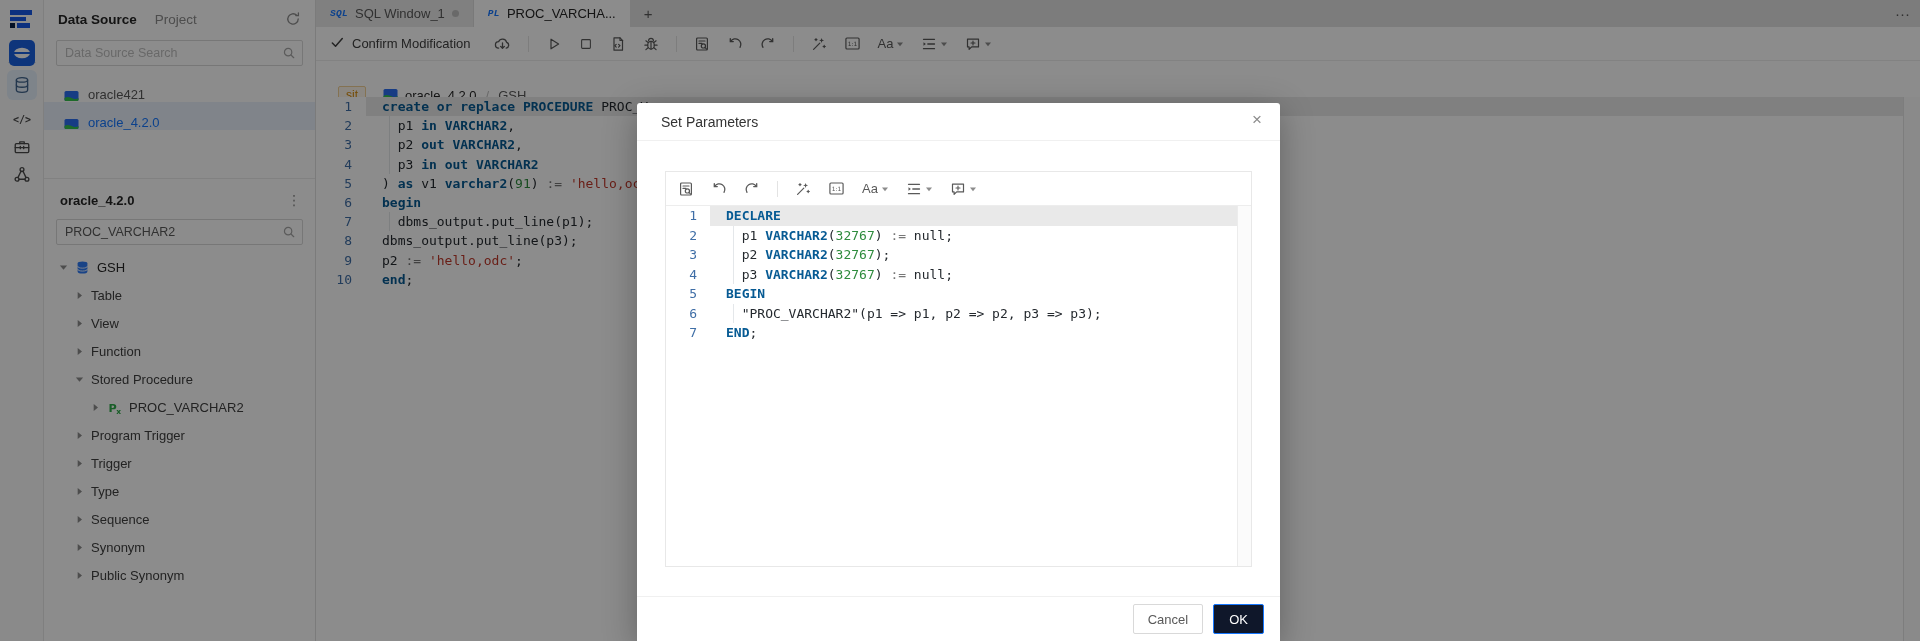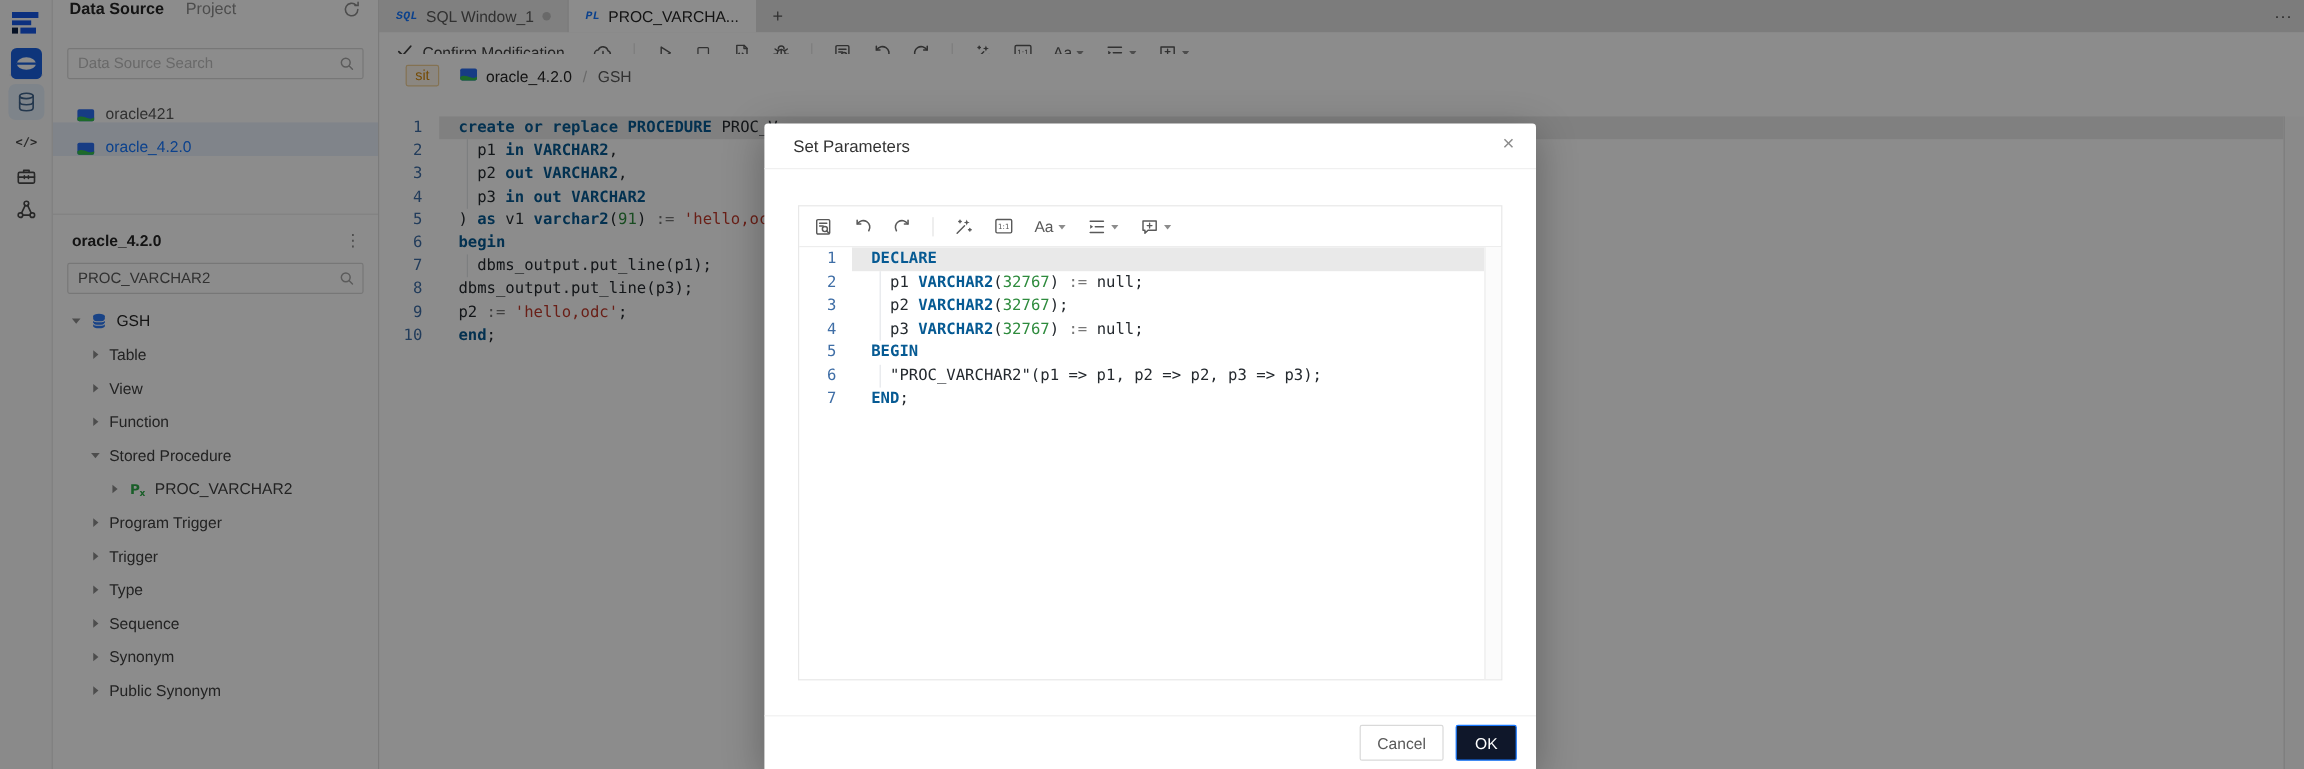--- a/index.html
+++ b/index.html
@@ -13,21 +13,21 @@
   .logo .b1 { position:absolute; left:0; top:0; width:22px; height:4.5px; background:#1658e8; }
   .logo .b2 { position:absolute; left:0; top:6.5px; width:16px; height:4.5px; background:#1658e8; }
   .logo .b3d { position:absolute; left:0; top:13px; width:5px; height:4.5px; background:#0a1f44; }
   .logo .b3 { position:absolute; left:7px; top:13px; width:13px; height:4.5px; background:#1658e8; }
   .rail-item { position:absolute; left:7px; width:30px; height:30px; display:flex; align-items:center; justify-content:center; border-radius:6px; cursor:pointer; }
   .rail-item.active { background:#e6f0fc; }
   .rail-divider { position:absolute; left:8px; top:62px; width:28px; border-top:1px solid #e4e4e4; }
 
   
   .sidebar { position:absolute; left:44px; top:0; width:272px; height:641px; background:#fff; border-right:1px solid #e0e0e0; z-index:1; }
-  .sb-header { display:flex; height:38px; padding:0 14px; gap:18px; }
+  .sb-header { display:flex; align-items:center; height:38px; padding:0 14px; gap:18px; }
   .sb-tab { font-size:13.5px; color:#8c8c8c; cursor:pointer; }
   .sb-tab.active { color:#262626; font-weight:700; }
   .sb-refresh { margin-left:auto; cursor:pointer; display:flex; }
   .sb-search { position:relative; margin:2px 12px 8px 12px; }
   .sb-search input { width:100%; height:26px; border:1px solid #d9d9d9; border-radius:2px; padding:0 28px 0 8px; font-size:12.5px; color:#595959; font-family:Liberation Sans, sans-serif; outline:none; background:#fff; }
   .sb-search input::placeholder { color:#bfbfbf; }
   .sb-search .mag { position:absolute; right:7px; top:6px; }
   .ds-row { display:flex; align-items:flex-end; height:28px; padding:0 14px 0 20px; gap:9px; font-size:13px; color:#595959; cursor:pointer; }
   .ds-row.selected { background:#e9f1fc; color:#1677ff; }
   .sb-split { border-top:1px solid #ececec; margin-top:48px; }
@@ -48,21 +48,21 @@
   .tab-dot { width:7px; height:7px; border-radius:50%; background:#bfbfbf; }
   .tab-add { display:flex; align-items:center; padding:0 14px; cursor:pointer; font-size:15px; color:#595959; }
   .tab-more { position:absolute; right:10px; top:0; height:27px; display:flex; align-items:center; cursor:pointer; }
 
   .toolbar { position:absolute; left:0; top:27px; right:0; height:34px; background:#fff; border-bottom:1px solid #ededed; display:flex; align-items:center; padding-left:14px; gap:17px; }
   .confirm { display:flex; align-items:center; gap:7px; font-size:13px; color:#404040; cursor:pointer; margin-right:6px; }
   .tb-btn { display:flex; align-items:center; gap:3px; cursor:pointer; }
   .tb-sep { width:1px; height:16px; background:#e3e3e3; }
   .case-txt { font-size:13px; color:#595959; }
 
-  .breadcrumb { position:absolute; left:0; top:45px; right:0; height:36px; display:flex; align-items:center; padding-left:22px; gap:9px; background:#fff; }
+  .breadcrumb { position:absolute; left:0; top:77px; right:0; height:36px; display:flex; align-items:center; padding-left:22px; gap:9px; background:#fff; }
   .env-badge { font-size:12px; color:#d48806; background:#fdf6ec; border:1px solid #f0cf96; border-radius:2px; padding:1px 7px; }
   .bc-ds { font-size:13px; color:#262626; margin-left:8px; cursor:pointer; }
   .bc-sep { font-size:13px; color:#bfbfbf; }
   .bc-schema { font-size:13px; color:#595959; cursor:pointer; }
 
   .editor { position:absolute; left:0; top:97px; right:17px; bottom:0; background:#fff; font-family:"DejaVu Sans Mono",monospace; }
   .vscroll { position:absolute; right:0; top:97px; bottom:0; width:17px; background:#fcfcfc; border-left:1px solid #e3e3e3; cursor:pointer; }
   .code-row { display:flex; height:19.2px; line-height:19.2px; font-size:13px; }
   .gutter { width:50px; flex:none; text-align:right; padding-right:14px; color:#3f6ea6; }
   .code { flex:1; position:relative; padding-left:16px; white-space:pre; color:#24292e; }

